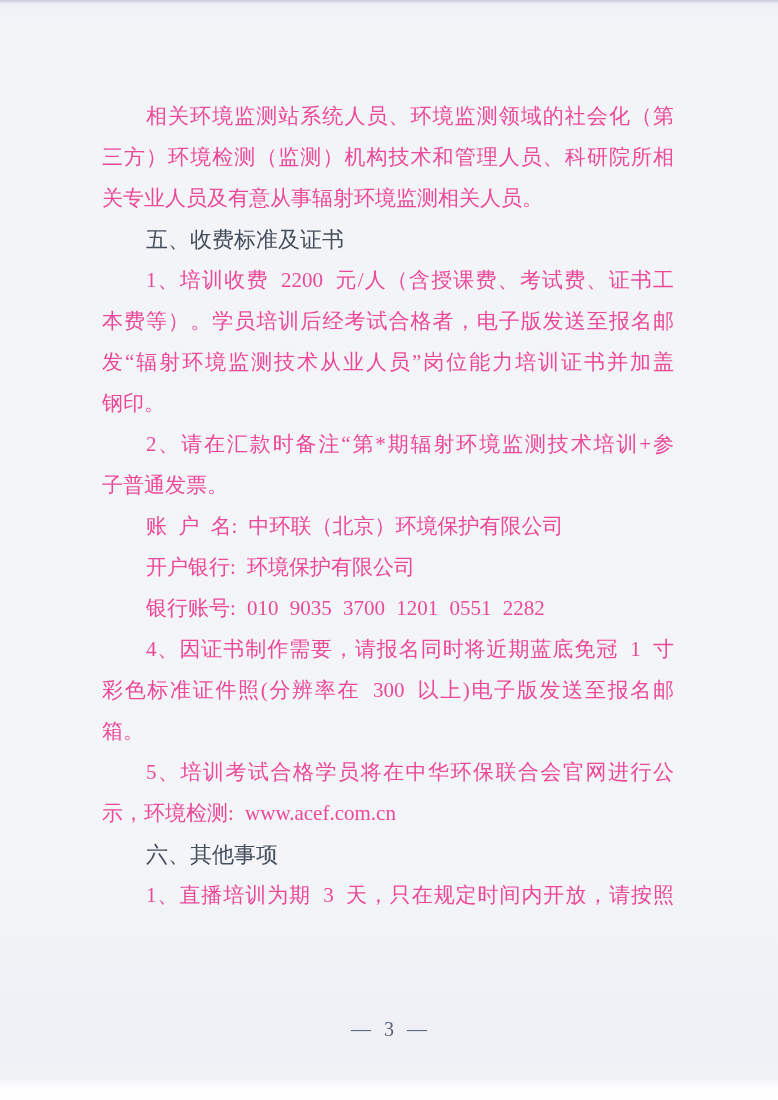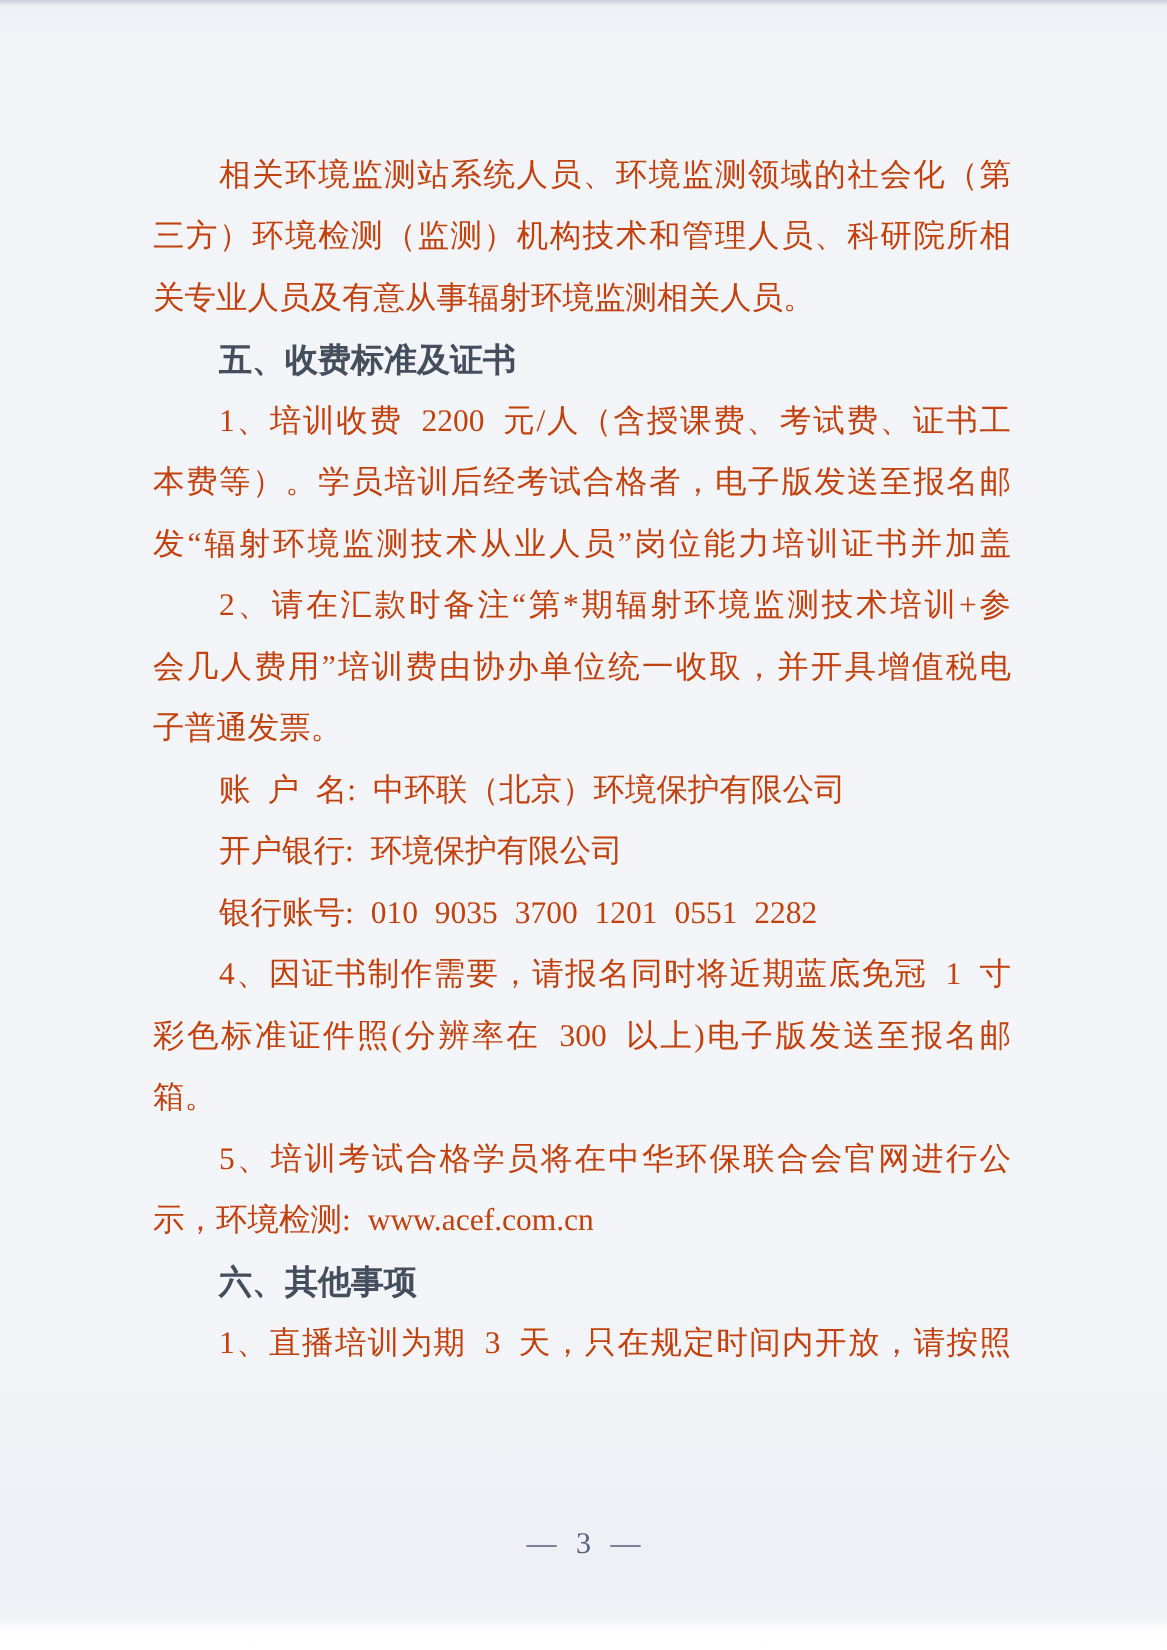--- a/index.html
+++ b/index.html
@@ -31,35 +31,35 @@
     position: absolute;
     left: 102px;
     top: 96px;
     width: 572px;
   }
   .line {
     font-family: "Liberation Serif", serif;
     font-size: 21px;
     line-height: 41px;
     height: 41px;
-    color: #c2410c;
+    color: #ec4899;
     text-align: justify;
     text-align-last: left;
     word-spacing: 6px;
     margin: 0;
   }
   .line.full {
     text-align-last: justify;
   }
   .line.indent {
     text-indent: 44px;
   }
   .line.heading {
     font-family: "Liberation Sans", sans-serif;
-    font-weight: bold;
+    font-weight: normal;
     font-size: 22px;
     color: #454e5d;
   }
   .footer {
     position: absolute;
     top: 1014px;
     left: 0;
     width: 778px;
     text-align: center;
     font-family: "Liberation Serif", serif;
@@ -74,22 +74,22 @@
 
 <div class="page">
   <div class="content">
       <div class="line indent full">相关环境监测站系统人员、环境监测领域的社会化（第</div>
       <div class="line full">三方）环境检测（监测）机构技术和管理人员、科研院所相</div>
       <div class="line">关专业人员及有意从事辐射环境监测相关人员。</div>
       <div class="line heading indent">五、收费标准及证书</div>
       <div class="line indent full">1、培训收费 2200 元/人（含授课费、考试费、证书工</div>
       <div class="line full">本费等）。学员培训后经考试合格者，电子版发送至报名邮</div>
       <div class="line full">发“辐射环境监测技术从业人员”岗位能力培训证书并加盖</div>
+      <div class="line">钢印。</div>
       <div class="line indent full">2、请在汇款时备注“第*期辐射环境监测技术培训+参</div>
-      <div class="line full">会几人费用”培训费由协办单位统一收取，并开具增值税电</div>
       <div class="line">子普通发票。</div>
       <div class="line indent">账 户 名: 中环联（北京）环境保护有限公司</div>
       <div class="line indent">开户银行: 环境保护有限公司</div>
       <div class="line indent">银行账号: 010 9035 3700 1201 0551 2282</div>
       <div class="line indent full">4、因证书制作需要，请报名同时将近期蓝底免冠 1 寸</div>
       <div class="line full">彩色标准证件照(分辨率在 300 以上)电子版发送至报名邮</div>
       <div class="line">箱。</div>
       <div class="line indent full">5、培训考试合格学员将在中华环保联合会官网进行公</div>
       <div class="line">示，环境检测: www.acef.com.cn</div>
       <div class="line heading indent">六、其他事项</div>

